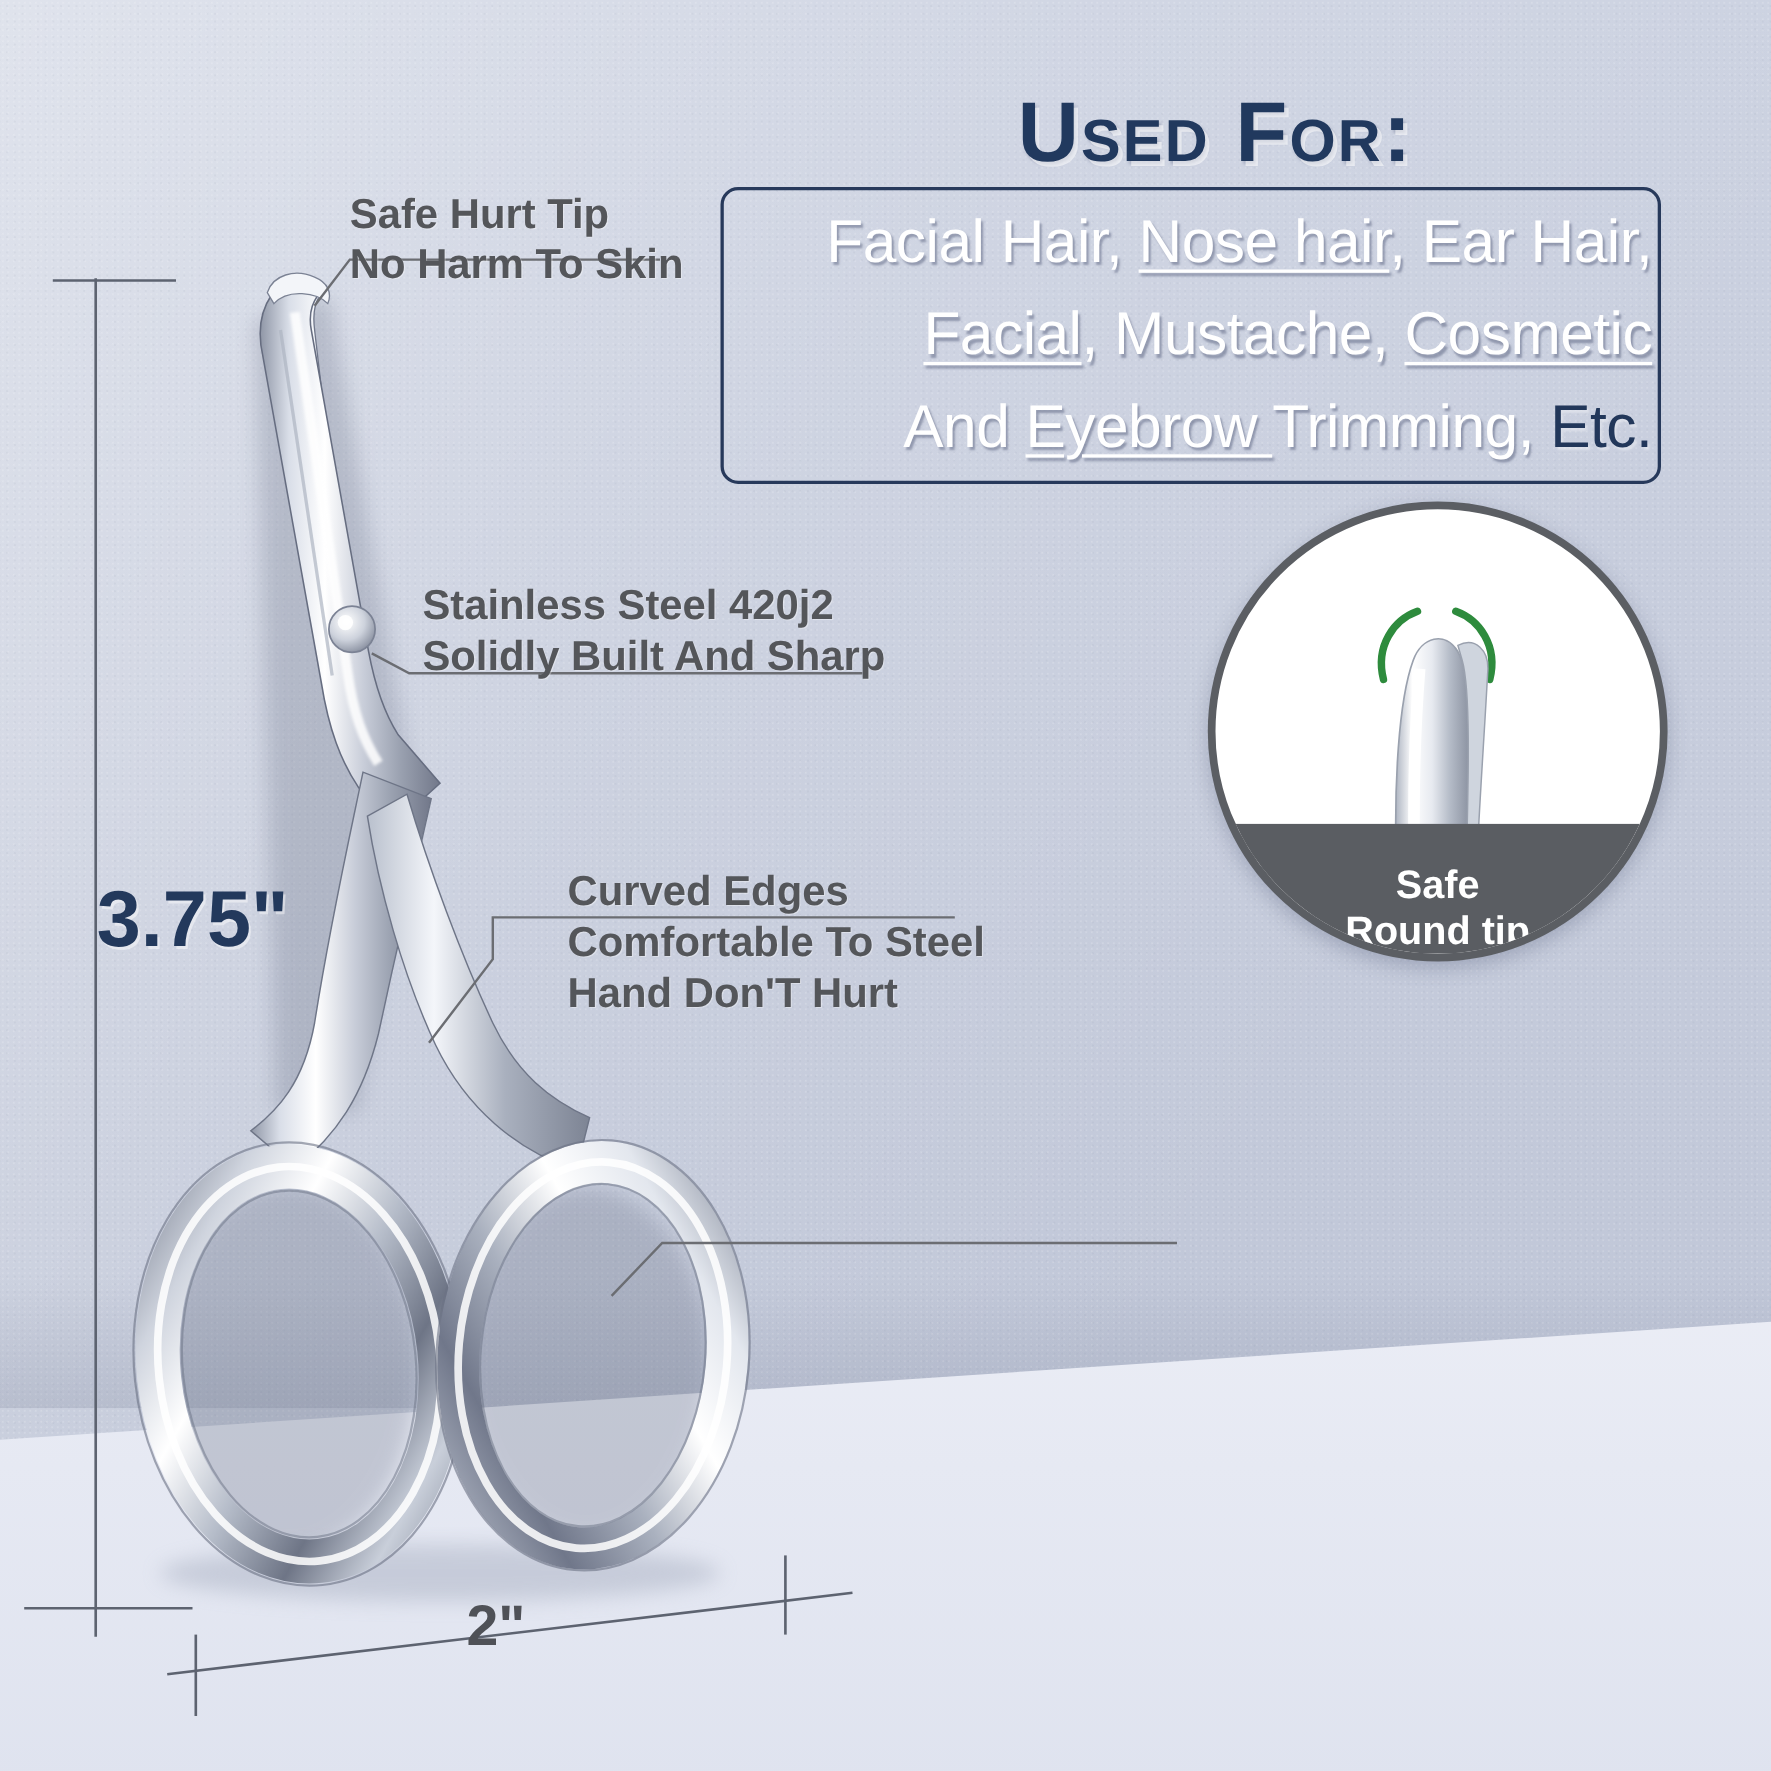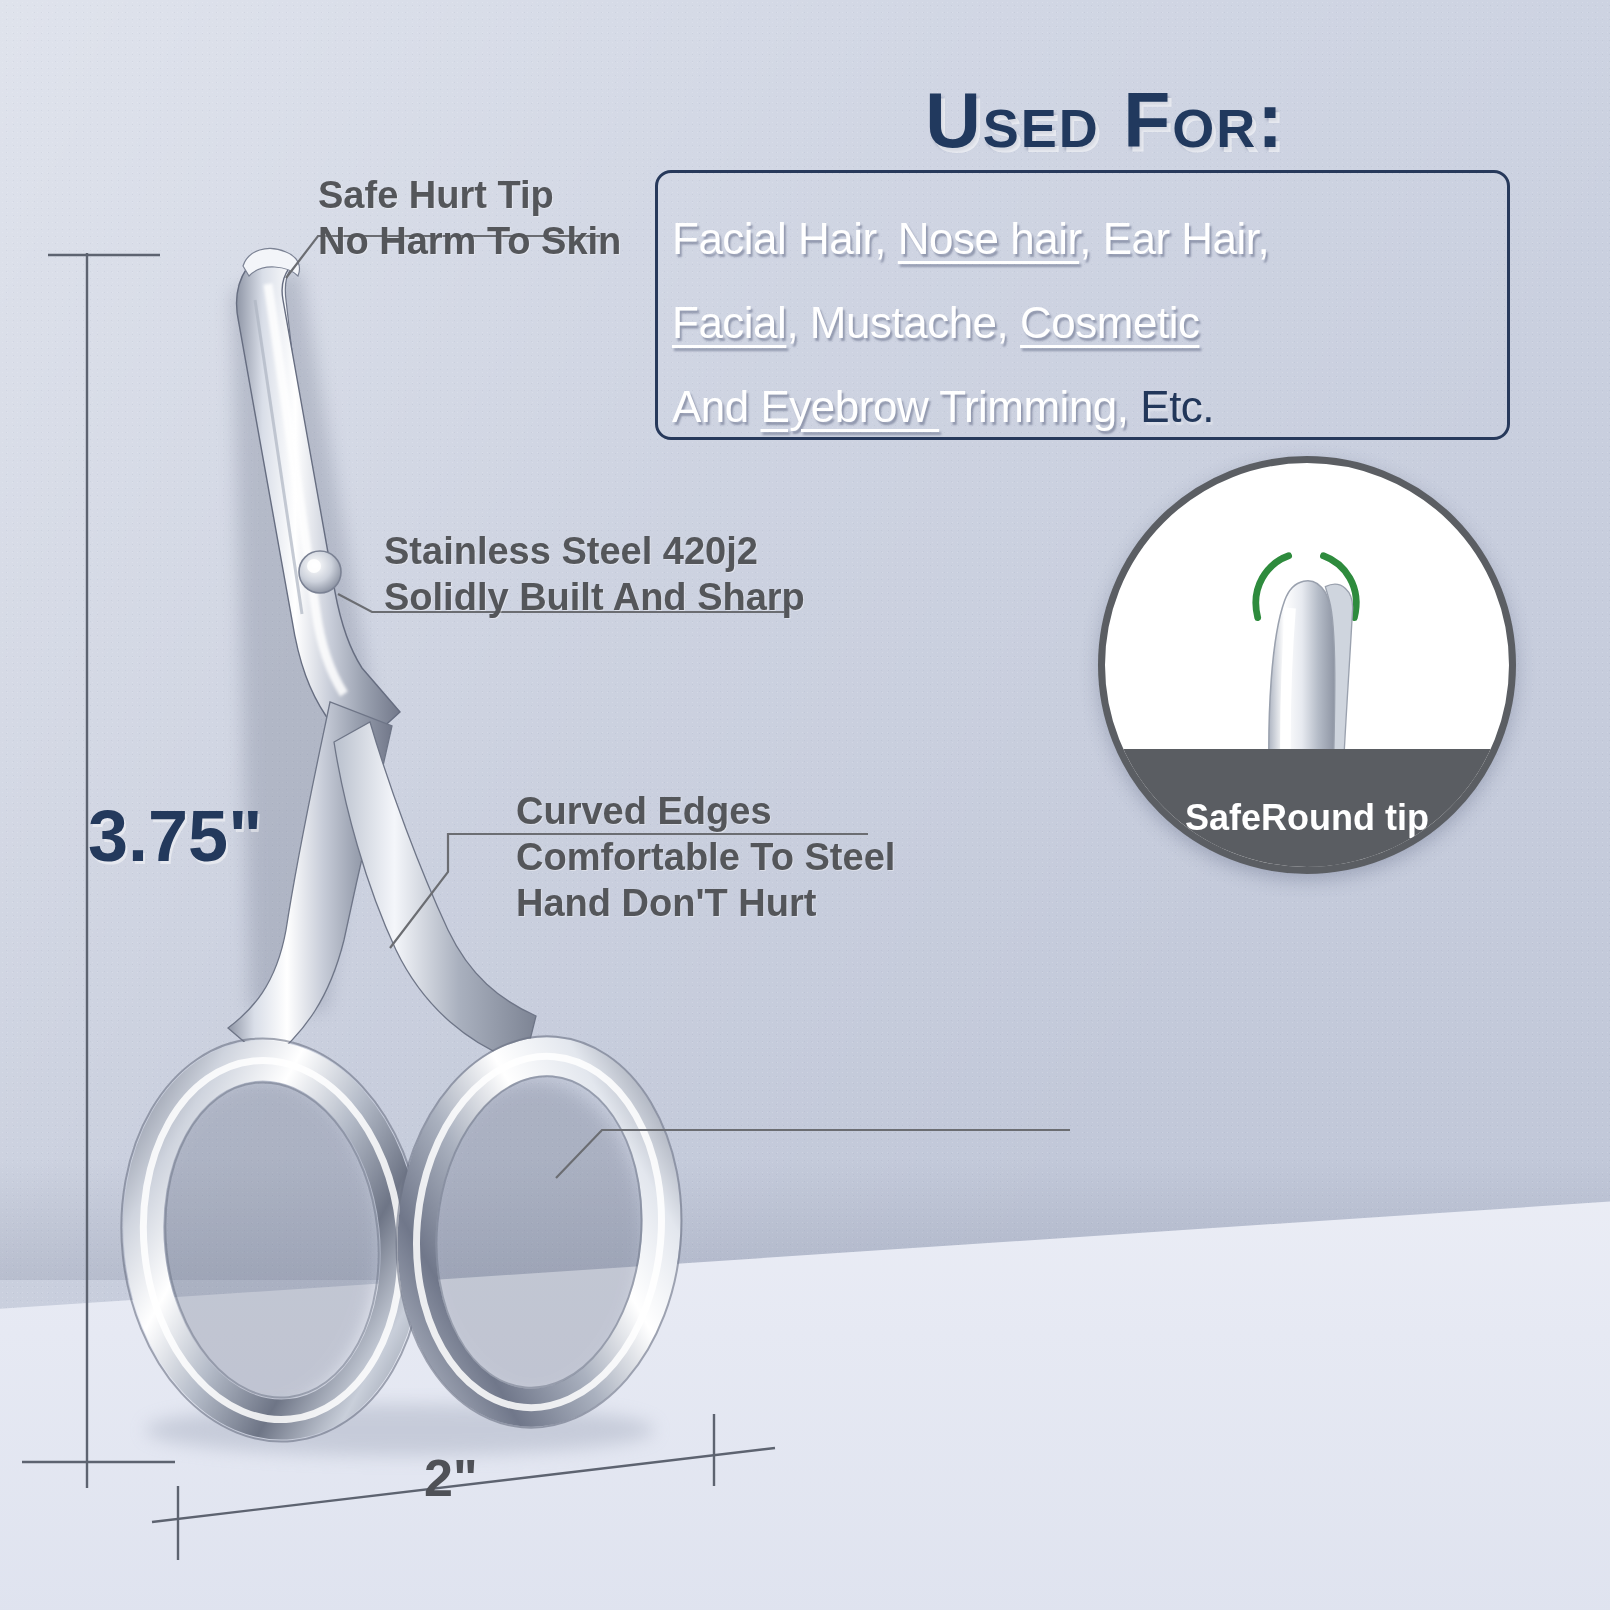--- a/index.html
+++ b/index.html
@@ -76,30 +76,31 @@
     position:absolute;
     left: 655px; top: 170px;
     width: 855px; height: 270px;
     border: 3px solid #27395b;
     border-radius: 16px;
     z-index: 25;
     box-sizing: border-box;
   }
   .usedfor-lines {
     position:absolute;
-    left: 672px; top: 197px;
+    left: 672px; top: 177px;
     width: 830px;
     z-index: 26;
-    font-size: 44px;
+    font-size: 55px;
     font-weight: 400;
     line-height: 84px;
     color: #ffffff;
     letter-spacing: -0.5px;
     text-shadow: 2px 3px 2px rgba(70,80,110,.45);
     white-space: nowrap;
+    text-align: right;
   }
   .usedfor-lines .u { text-decoration: underline; text-underline-offset: 7px; text-decoration-thickness: 3px; }
   .usedfor-lines .dark { color:#22375a; text-shadow: 2px 3px 2px rgba(255,255,255,.35); }
   .usedfor-lines .line { display:block; }
 
   
   .callout {
     position:absolute;
     z-index: 30;
     color:#54565a;
@@ -133,21 +134,21 @@
     overflow: hidden;
     background: #ffffff;
     border: 7px solid #5b5e63;
     box-sizing: border-box;
     z-index: 30;
     box-shadow: 0 6px 18px rgba(70,80,110,.30);
   }
   .inset-band {
     position:absolute; left:0; right:0; bottom:0; height: 118px;
     background:#5a5d62;
-    display:flex; flex-direction:row; align-items:center; justify-content:center;
+    display:flex; flex-direction:column; align-items:center; justify-content:flex-end;
     padding-top:20px;
     box-sizing:border-box;
   }
   .inset-band span {
     color:#fff; font-weight:700; font-size:36px; line-height:42px;
     text-align:center; display:block;
   }
   .inset-tip-wrap { position:absolute; inset:0; }
 
   

